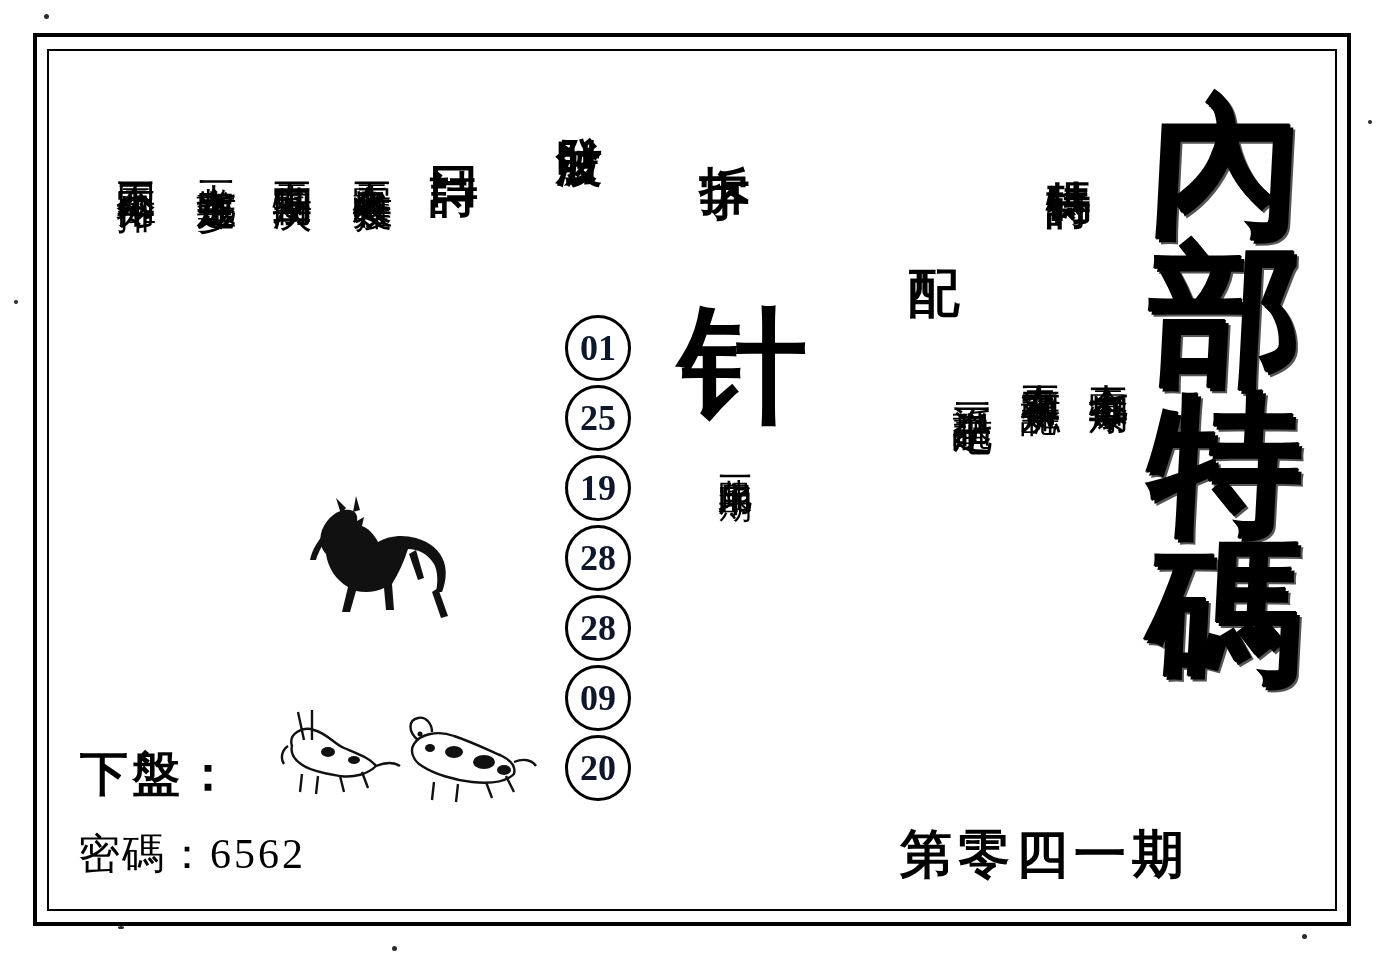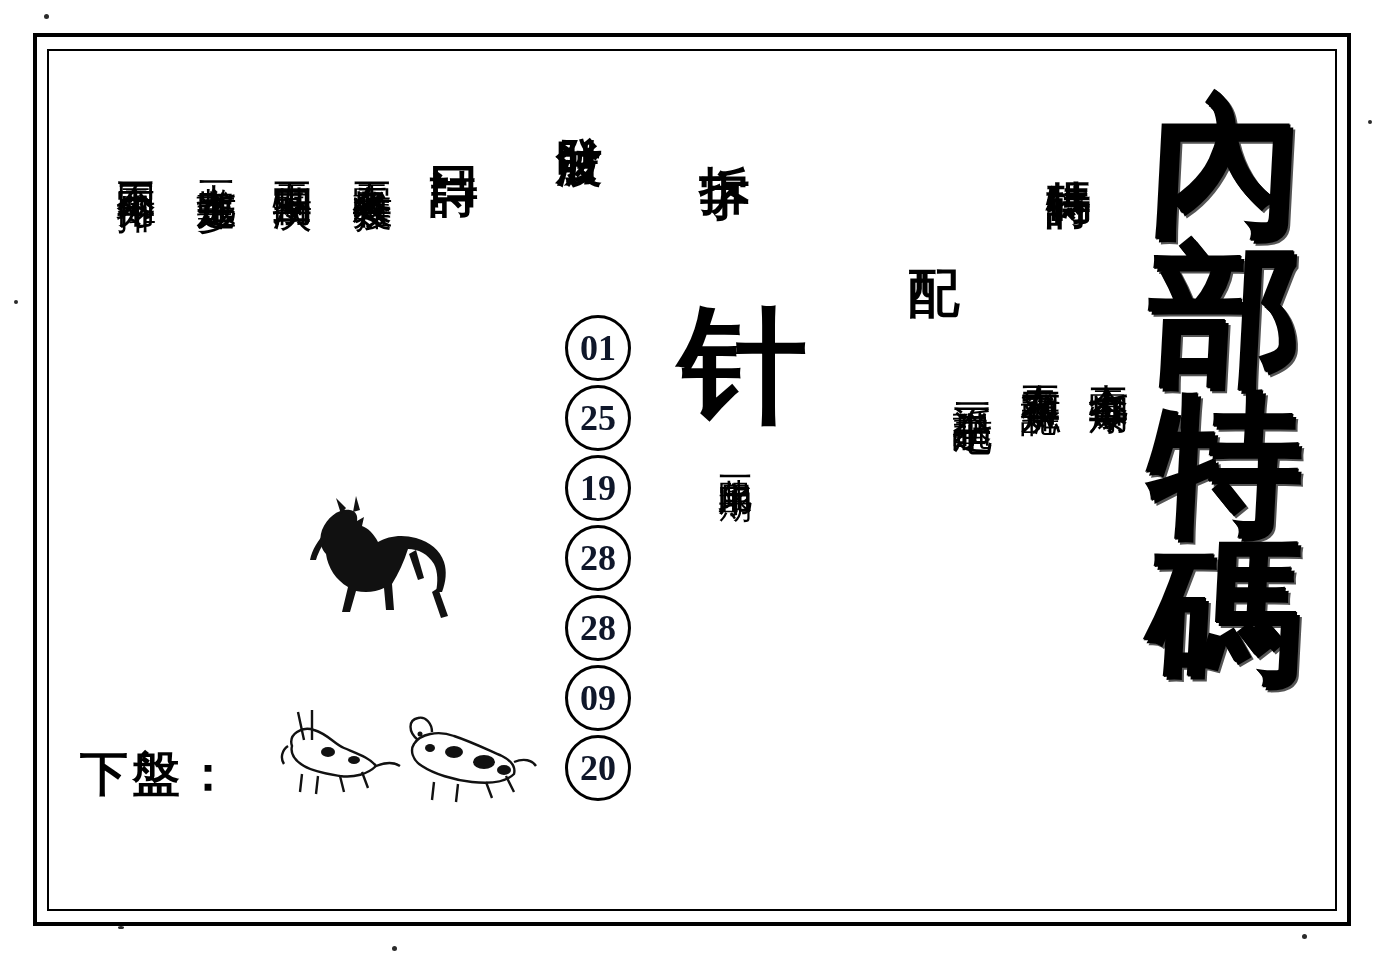--- a/index.html
+++ b/index.html
@@ -308,14 +308,18 @@
       <ellipse cx="196" cy="52" rx="9" ry="6"></ellipse>
       <ellipse cx="226" cy="62" rx="11" ry="7"></ellipse>
       <ellipse cx="246" cy="70" rx="7" ry="5"></ellipse>
       <ellipse cx="172" cy="48" rx="5" ry="4"></ellipse>
       <circle cx="162" cy="34" r="2.5"></circle>
       <ellipse cx="70" cy="52" rx="7" ry="5"></ellipse>
       <ellipse cx="96" cy="60" rx="6" ry="4"></ellipse>
     </g>
   </svg>
 
+  <div id="password">
+    <span>密碼：</span><span class="pw-num">6562</span>
+  </div>
+  <div id="issue">第零四一期</div>
 
 </div>
 
 </body></html>

